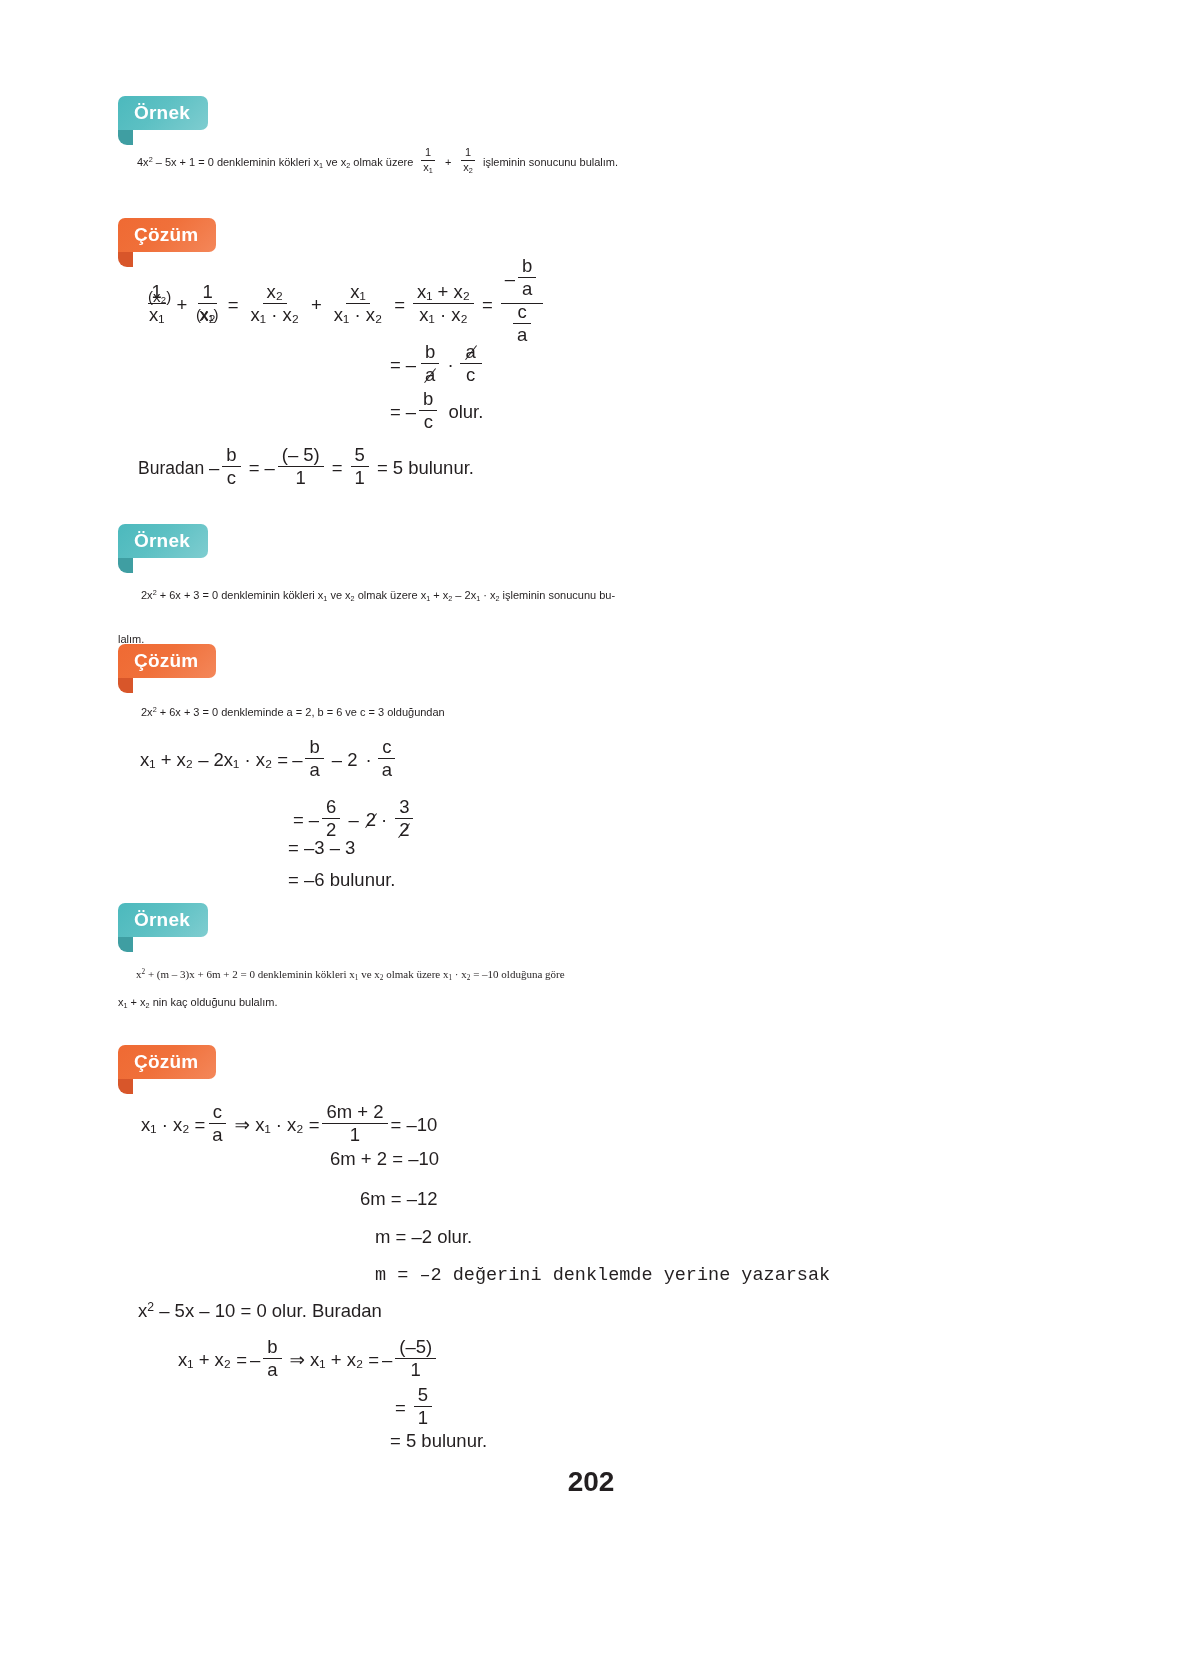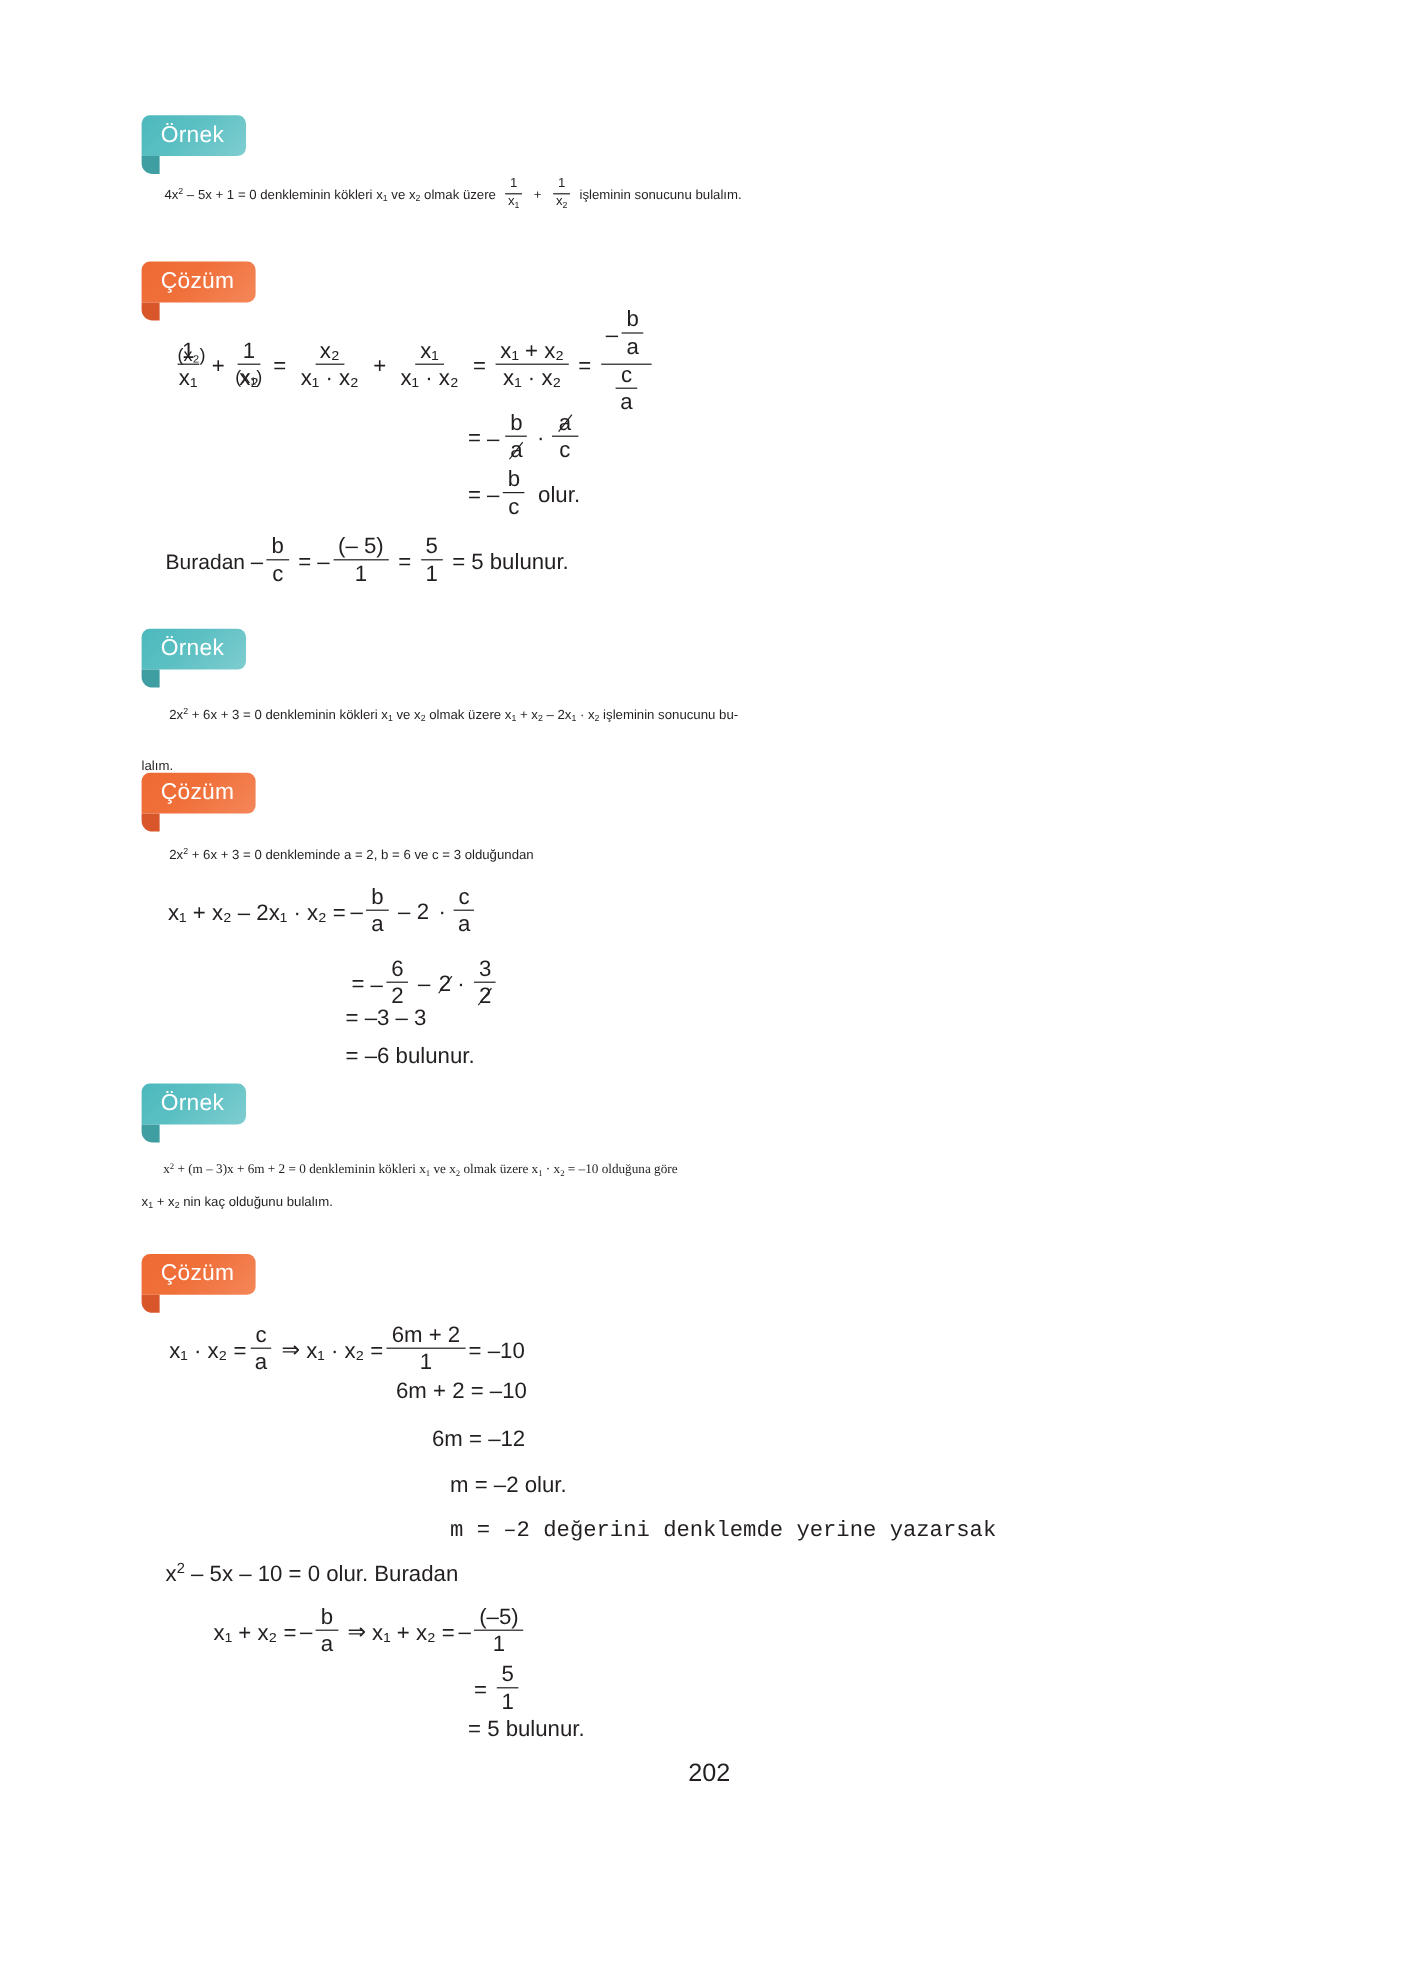--- a/index.html
+++ b/index.html
@@ -23,21 +23,21 @@
 
   
   .tab {
     position: absolute;
     height: 34px;
     padding: 0 18px 0 16px;
     display: flex;
     align-items: center;
     color: #ffffff;
     font-size: 19px;
-    font-weight: normal;
+    font-weight: bold;
     letter-spacing: .2px;
     border-radius: 7px 7px 7px 0;
   }
   .tab.ornek {
     background: linear-gradient(135deg, #4cb9bd 0%, #5cc0c3 45%, #7fcdd0 100%);
   }
   .tab.cozum {
     background: linear-gradient(135deg, #ef6a33 0%, #f0703a 45%, #f4875a 100%);
   }
   
@@ -110,22 +110,22 @@
     position: absolute;
     font-size: 15px;
     color: #231f20;
     white-space: nowrap;
   }
 
   .pagenum {
     position: absolute;
     left: 1px; right: 0;
     text-align: center;
-    font-size: 21px;
-    font-weight: normal;
+    font-size: 28px;
+    font-weight: bold;
     color: #231f20;
   }
 </style>
 </head>
 <body>
 
 <div class="page">
 
   <div class="tab ornek" style="left:118px; top:96px;">
     <span>Örnek</span>

